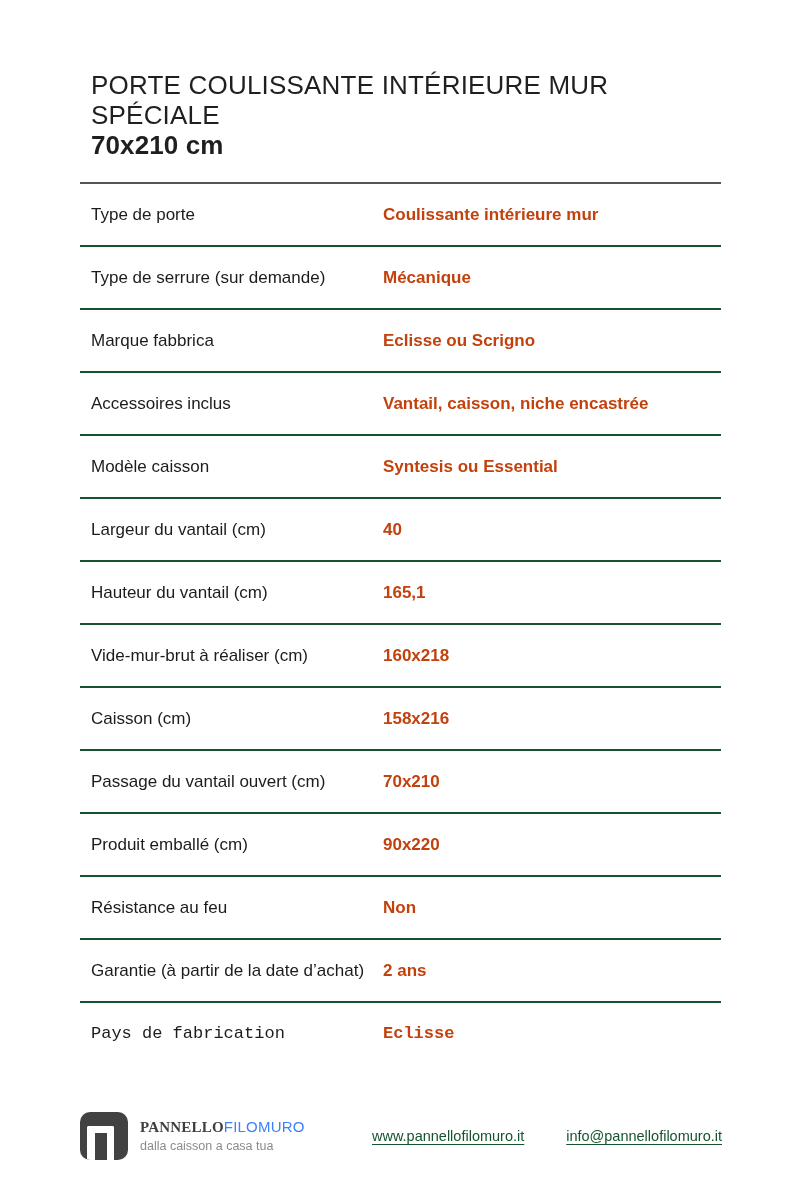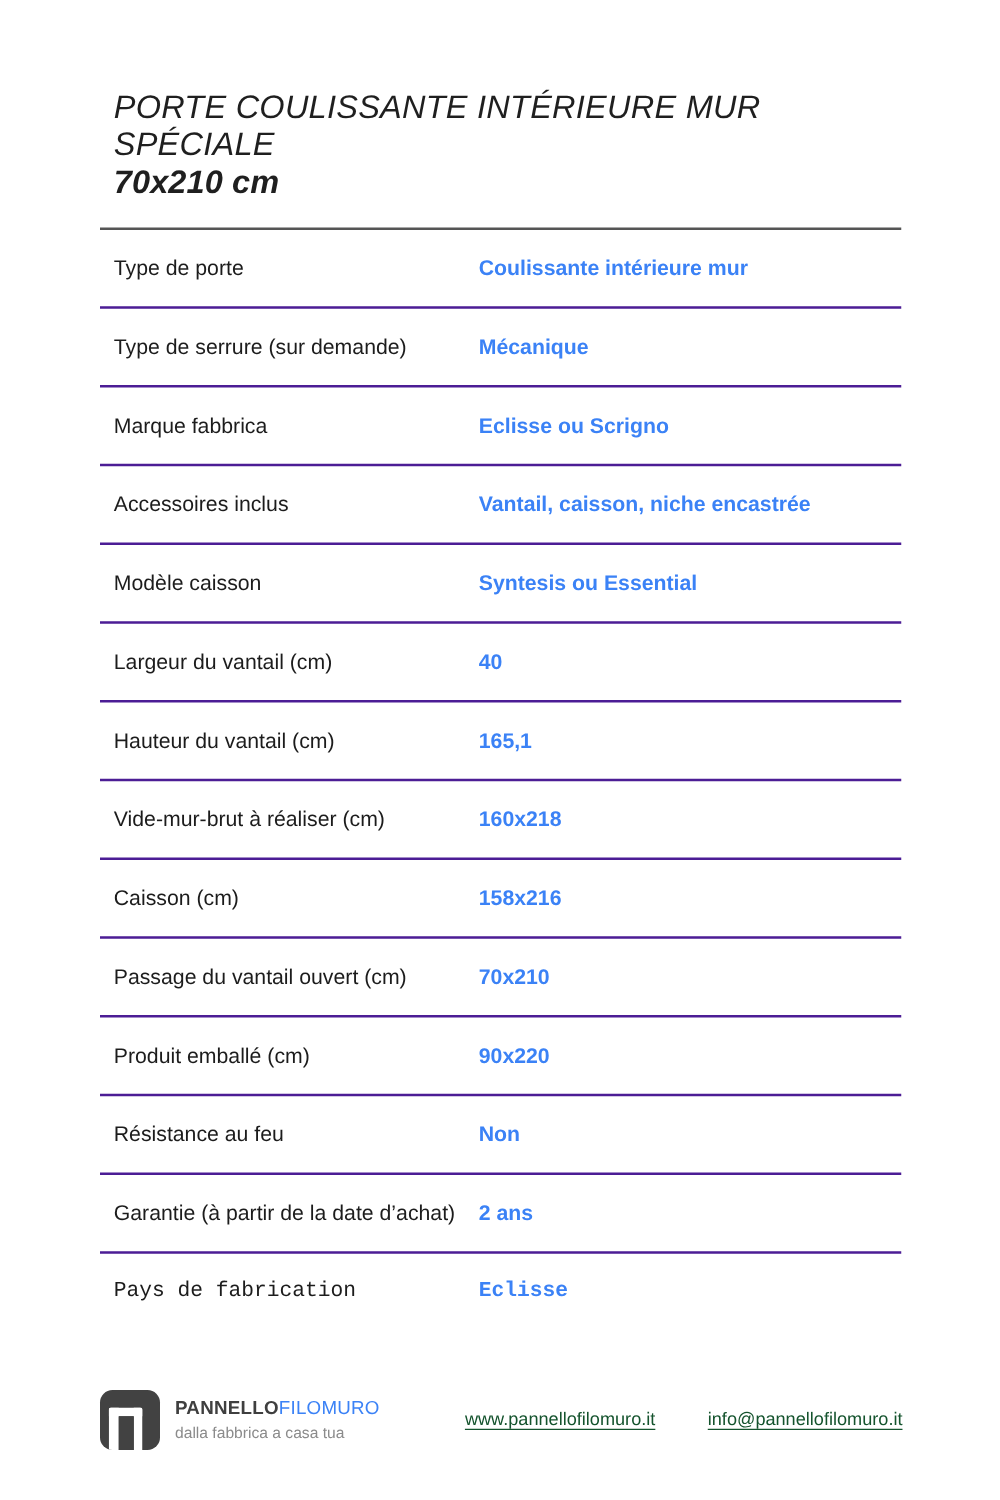--- a/index.html
+++ b/index.html
@@ -20,54 +20,53 @@
   }
   
   .page-title {
     margin-top: 70px;
     padding-left: 11px;
     font-size: 26px;
     line-height: 30px;
     font-weight: 400;
     letter-spacing: 0.2px;
     color: #1f1f1f;
-    font-style: italic;
   }
   .page-title .title-line-2 {
     display: block;
     font-weight: 700;
     letter-spacing: 0.1px;
   }
   
   .spec-table {
     margin-top: 22px;
     border-top: 2px solid #555555;
   }
   .spec-row {
     display: flex;
     align-items: center;
     padding: 17px 0 17px 11px;
-    border-bottom: 2px solid #4c1d95;
+    border-bottom: 2px solid #14532d;
   }
   .spec-row:last-child { border-bottom: none; font-family: Liberation Mono, monospace; }
   .spec-label {
     width: 281px;
     margin-right: 11px;
     flex: 0 0 auto;
     font-size: 17px;
     line-height: 27px;
     font-weight: 400;
     color: #1c1c1c;
   }
   .spec-value {
     flex: 1 1 auto;
     font-size: 17px;
     line-height: 27px;
     font-weight: 700;
-    color: #3b82f6;
+    color: #c2410c;
   }
   
   .footer {
     position: absolute;
     left: 80px;
     top: 1112px;
     width: 642px;
     display: flex;
     align-items: center;
     justify-content: space-between;
@@ -100,21 +99,21 @@
     border-top-left-radius: 2px;
     border-top-right-radius: 2px;
     background: transparent;
   }
   .brand-text { line-height: 1.25; }
   .brand-name {
     font-size: 15px;
     letter-spacing: 0.2px;
     white-space: nowrap;
   }
-  .brand-name .bold-part { font-weight: 700; color: #3f3f3f; }
+  .brand-name .bold-part { font-weight: 700; color: #3f3f3f; font-family: Liberation Serif, serif; }
   .brand-name .light-part { font-weight: 400; color: #3b82f6; }
   .brand-tagline {
     font-size: 12.5px;
     color: #8b8b8b;
     margin-top: 2px;
     white-space: nowrap;
   }
   .footer-link {
     font-size: 14.5px;
     color: #14532d;
@@ -210,20 +209,20 @@
 
 <footer class="footer">
   <div class="brand">
     <span class="brand-mark">
       <span class="door"></span>
     </span>
     <span class="brand-text">
       <span class="brand-name">
         <span class="bold-part">PANNELLO</span><span class="light-part">FILOMURO</span>
       </span>
-      <span class="brand-tagline" style="display:block;">dalla fabbrica a casa tua</span>
+      <span class="brand-tagline" style="display:block;">dalla caisson a casa tua</span>
     </span>
   </div>
 
   <a class="footer-link">www.pannellofilomuro.it</a>
 
   <a class="footer-link">info@pannellofilomuro.it</a>
 </footer>
 
 </body></html>

